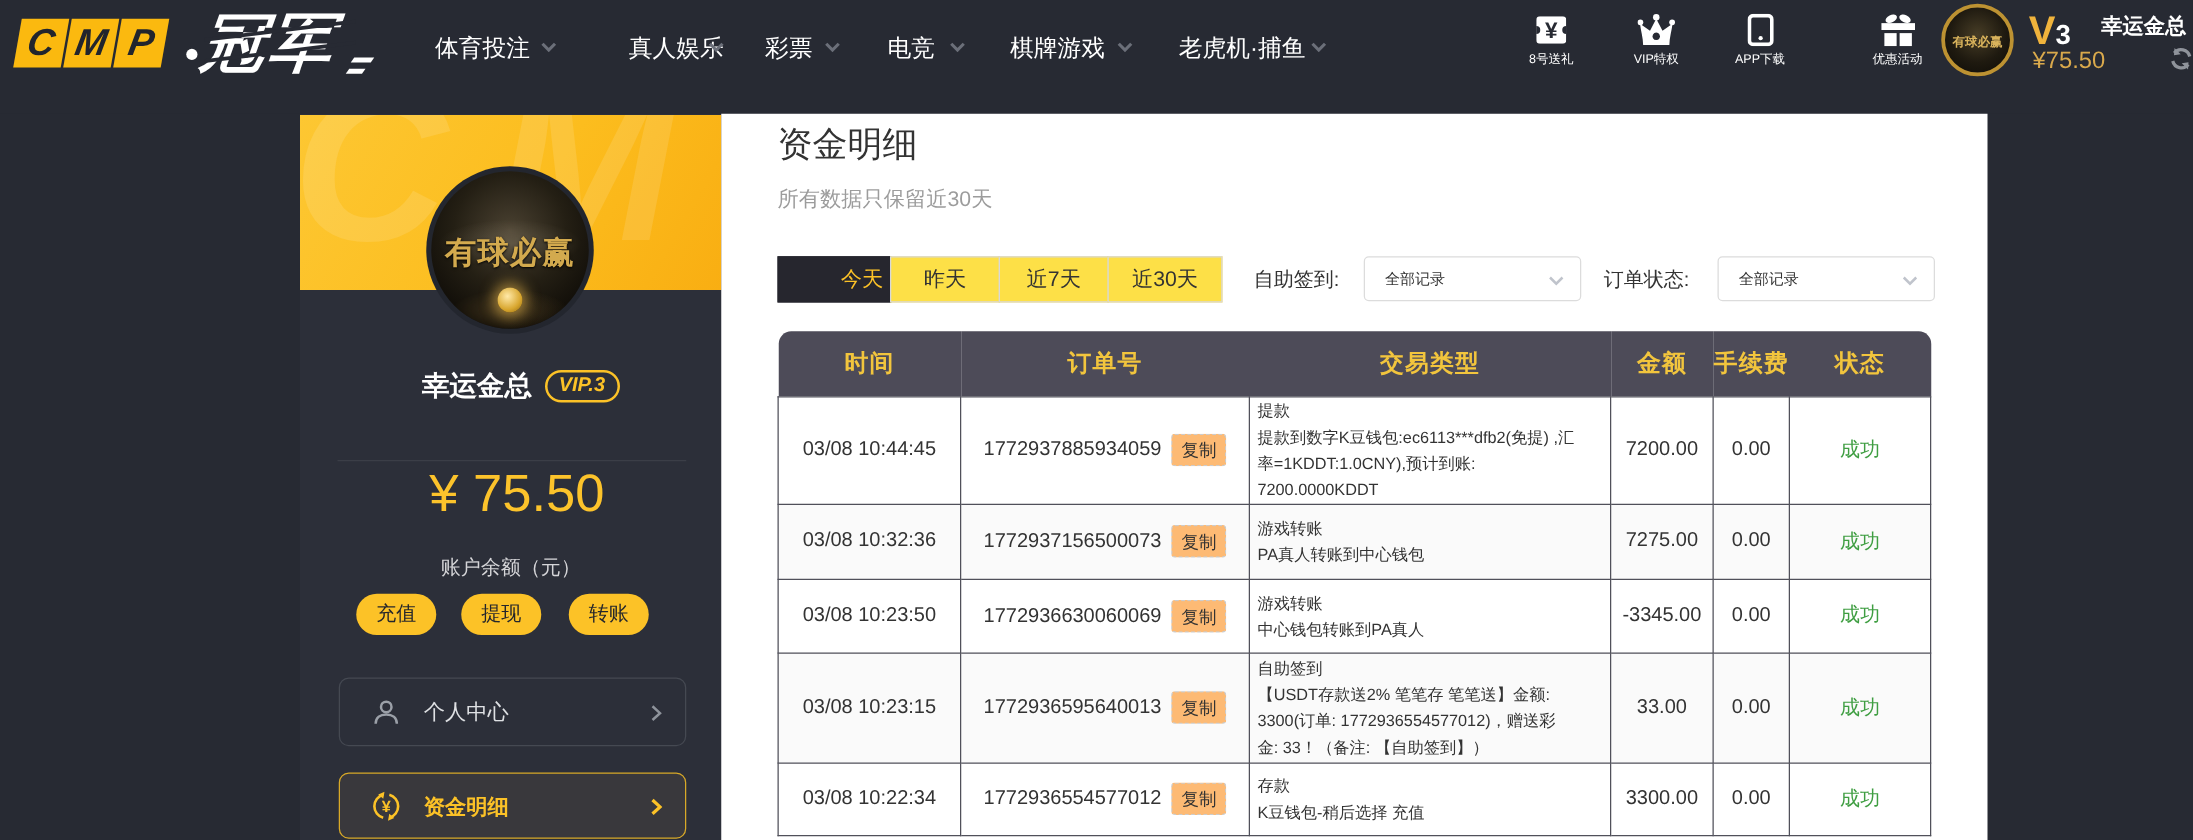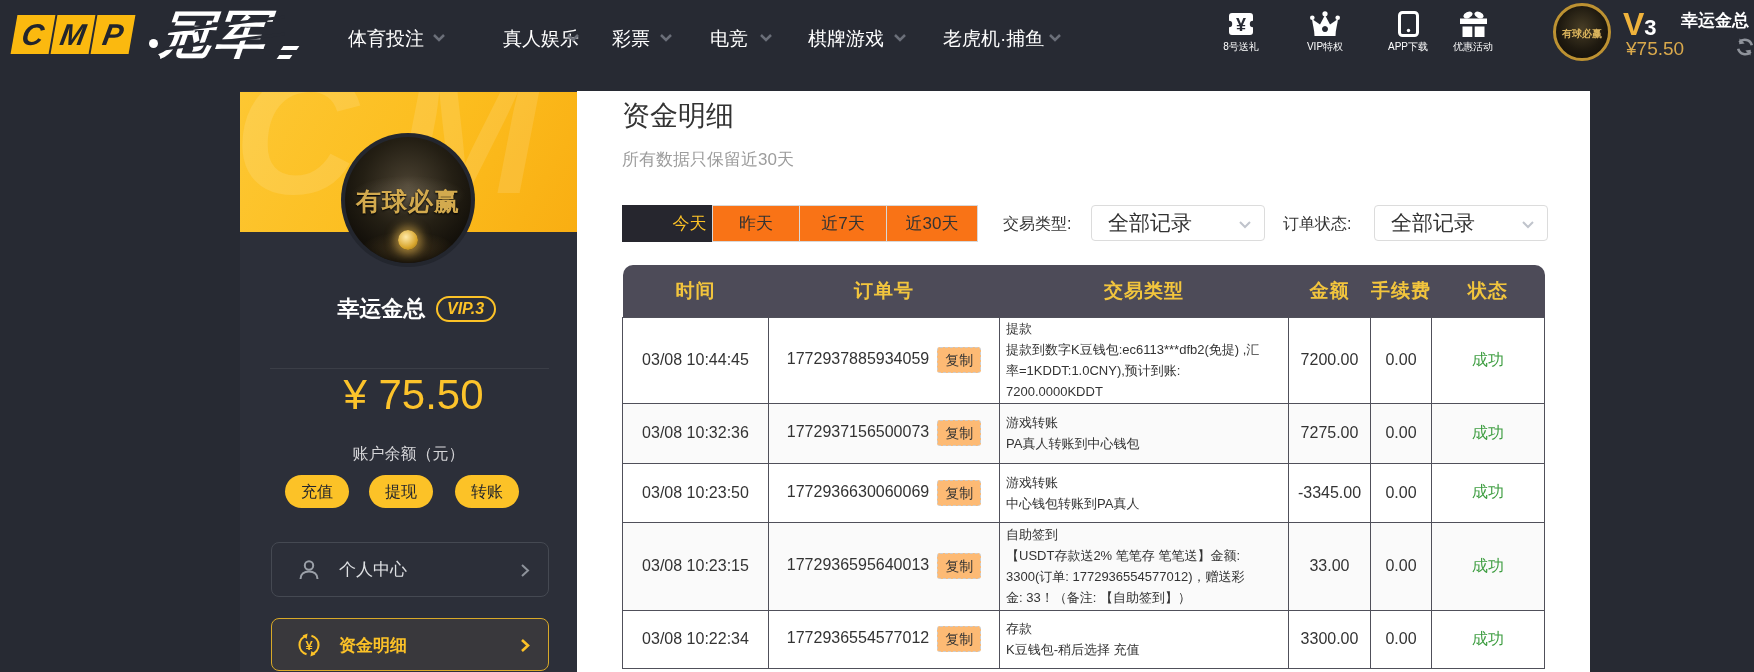--- a/index.html
+++ b/index.html
@@ -50,25 +50,25 @@
 .menu-box { position:absolute; left:31px; width:278px; height:55px; border:1px solid #454952; border-radius:8px; }
 .menu-box .mic { position:absolute; left:25px; top:15px; }
 .menu-box .mtx { position:absolute; left:67px; top:15px; font-size:17px; color:#dfe1e4; }
 .menu-box .mch { position:absolute; right:18px; top:20px; }
 
 
 .main { position:absolute; left:577px; top:91px; width:1013px; height:581px; background:#fff; }
 .title { position:absolute; left:45px; top:6px; font-size:28px; color:#333; }
 .subtitle { position:absolute; left:45px; top:57px; font-size:17px; color:#9c9c9c; }
 .tabs { position:absolute; left:45px; top:114px; display:flex; }
-.tab { width:88px; height:37px; border:1px solid #d8d8d8; margin-left:-1px; background:#f97316; font-size:17px; color:#333; text-align:center; line-height:35px; }
+.tab { width:88px; height:37px; border:1px solid #d8d8d8; margin-left:-1px; background:#fde047; font-size:17px; color:#333; text-align:center; line-height:35px; }
 .tab.first { margin-left:0; width:91px;padding-left:44px; }
 .tab.active { background:#26262e; border-color:#26262e; color:#fcc227; }
 .flabel { position:absolute; top:123px; font-size:16px; color:#333; }
-.fselect { position:absolute; top:114px; width:174px; height:36px; border:1px solid #dcdcdc; border-radius:4px; background:#fff; font-size:21px; color:#333; line-height:34px; padding-left:16px; }
+.fselect { position:absolute; top:114px; width:174px; height:36px; border:1px solid #dcdcdc; border-radius:4px; background:#fff; font-size:12px; color:#333; line-height:34px; padding-left:16px; }
 .fselect .sch { position:absolute; right:12px; top:14px; }
 
 
 .twrap { position:absolute; left:45px; top:174px; width:924px; }
 table.t { border-collapse:collapse; table-layout:fixed; width:922px; }
 table.t th { background:#4d4b58; height:52px; font-size:19px; font-weight:bold; color:#f2c53d; letter-spacing:1px; }
 table.t th:first-child { border-top-left-radius:10px; }
 table.t th:last-child { border-top-right-radius:10px; }
 table.t td { border:1px solid #50505a; font-size:16px; color:#333; text-align:center; vertical-align:middle; }
 table.t td.type { text-align:left; padding:0 6px; font-size:13px; line-height:21px; }
@@ -143,21 +143,21 @@
     </div>
     <div class="ric" style="left:1368px;">
       <div class="ic">
           <svg width="21" height="26" viewBox="0 0 21 26">
             <rect x="1.5" y="1.5" width="18" height="23" rx="3" fill="none" stroke="#fff" stroke-width="3"></rect>
             <circle cx="10.5" cy="19.5" r="1.7" fill="#fff"></circle>
           </svg>
         </div>
       <div class="lab">APP下载</div>
     </div>
-    <div class="ric" style="left:1433px;font-family:Liberation Mono, monospace;">
+    <div class="ric" style="left:1478px;font-family:Liberation Mono, monospace;">
       <div class="ic">
           <svg width="27" height="26" viewBox="0 0 27 26">
             <ellipse cx="8" cy="4" rx="4.8" ry="3" fill="#fff" transform="rotate(-26 8 4)"></ellipse>
             <ellipse cx="19" cy="4" rx="4.8" ry="3" fill="#fff" transform="rotate(26 19 4)"></ellipse>
             <rect x="0" y="7.5" width="27" height="5.5" fill="#fff"></rect>
             <rect x="2.5" y="15.5" width="9.8" height="10.5" fill="#fff"></rect>
             <rect x="14.7" y="15.5" width="9.8" height="10.5" fill="#fff"></rect>
           </svg>
         </div>
       <div class="lab">优惠活动</div>
@@ -228,21 +228,21 @@
   <div class="main">
     <div class="title">资金明细</div>
     <div class="subtitle">所有数据只保留近30天</div>
 
     <div class="tabs">
       <div class="tab first active">今天</div>
       <div class="tab">昨天</div>
       <div class="tab">近7天</div>
       <div class="tab" style="width:92px;">近30天</div>
     </div>
-    <div class="flabel" style="left:426px;">交易类型:</div>
+    <div class="flabel" style="left:426px;">自助签到:</div>
     <div class="fselect" style="left:514px;">全部记录<svg class="sch" width="14" height="9">
           <polyline points="2,2 7,7 12,2" fill="none" stroke="#c0c4cc" stroke-width="2"></polyline>
         </svg></div>
     <div class="flabel" style="left:706px;">订单状态:</div>
     <div class="fselect" style="left:797px;">全部记录<svg class="sch" width="14" height="9">
           <polyline points="2,2 7,7 12,2" fill="none" stroke="#c0c4cc" stroke-width="2"></polyline>
         </svg></div>
 
     <div class="twrap">
       <table class="t">

